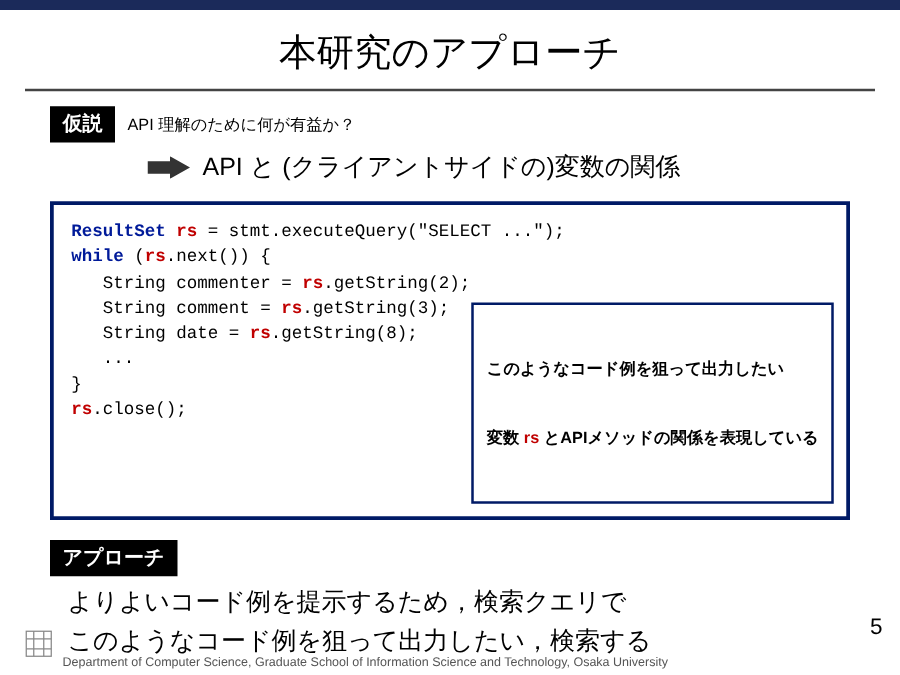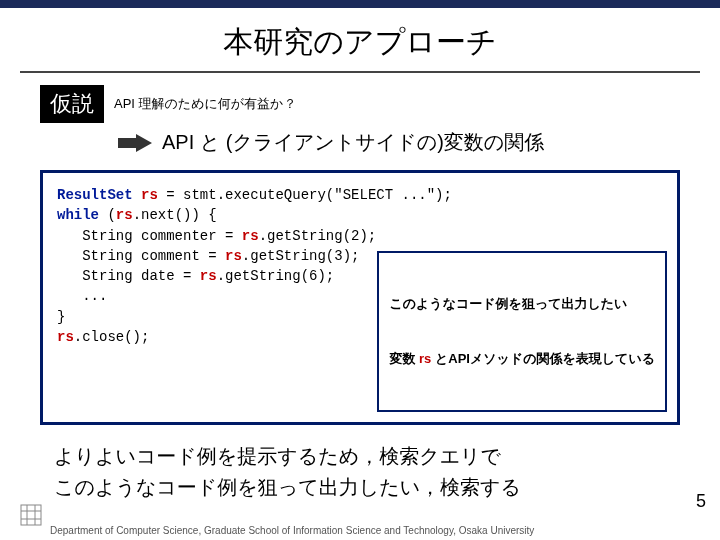--- a/index.html
+++ b/index.html
@@ -3,21 +3,21 @@
 <meta charset="utf-8">
 <style>
   * { box-sizing: border-box; margin: 0; padding: 0; }
   html, body { width: 720px; height: 540px; font-family: "Meiryo", "Hiragino Sans", sans-serif; background: #fff; }
   .slide { width: 720px; height: 540px; position: relative; padding: 0; }
   .topbar { height: 8px; background: #1b2a5a; width: 100%; }
   .title { text-align: center; font-size: 30px; font-weight: 400; padding: 14px 0 6px; color: #000; }
   .hr { height: 2px; background: #444; margin: 2px 20px 12px; }
   .content { padding: 0 40px; }
   .row1 { display: flex; align-items: center; gap: 10px; margin-bottom: 6px; }
-  .tag { display: inline-block; background: #000; color: #fff; font-size: 22px; padding: 4px 10px; }
+  .tag { display: inline-block; background: #000; color: #fff; font-size: 16px; padding: 4px 10px; font-weight: bold; }
   .q { font-size: 13px; }
   .arrowline { display: flex; align-items: center; gap: 10px; margin-left: 78px; margin-bottom: 14px; }
   .arrow-icon { width: 34px; height: 18px; }
   .arrow-icon svg { width: 100%; height: 100%; display: block; }
   .rel { font-size: 20px; }
   .codebox { border: 3px solid #001a66; padding: 12px 14px 14px; font-family: "Consolas","Courier New",monospace; font-size: 14px; line-height: 1.45; position: relative; margin-bottom: 16px; white-space: pre; }
   .kw { color: #001a99; font-weight: bold; }
   .var { color: #c00000; font-weight: bold; }
   .callout { position: absolute; right: 10px; bottom: 10px; background: #fff; border: 2px solid #001a66; padding: 6px 10px; font-family: "Meiryo",sans-serif; font-size: 13px; font-weight: bold; line-height: 1.4; }
   .callout .var2 { color: #c00000; }
@@ -51,35 +51,38 @@
             <polygon points="0,4 18,4 18,0 34,9 18,18 18,14 0,14" fill="#333"></polygon>
           </svg>
       </span>
       <span class="rel">API と (クライアントサイドの)変数の関係</span>
     </div>
 
     <div class="codebox"><span class="kw">ResultSet</span> <span class="var">rs</span><span> = stmt.executeQuery("SELECT ...");</span>
 <span class="kw">while</span><span> (</span><span class="var">rs</span><span>.next()) {</span>
 <span>   String commenter = </span><span class="var">rs</span><span>.getString(2);</span>
 <span>   String comment = </span><span class="var">rs</span><span>.getString(3);</span>
-<span>   String date = </span><span class="var">rs</span><span>.getString(6);</span>
+<span>   String date = </span><span class="var">rs</span><span>.getString(8);</span>
 <span>   ...</span>
 <span>}</span>
 <span class="var">rs</span><span>.close();</span>
       <div class="callout-tail">
         <svg viewBox="0 0 22 30">
             <polygon points="0,0 22,18 22,30" fill="#fff" stroke="#001a66" stroke-width="2"></polygon>
           </svg>
       </div>
       <div class="callout">
         <div>このようなコード例を狙って出力したい</div>
         <div><span>変数 </span><span class="var2">rs</span><span> とAPIメソッドの関係を表現している</span></div>
       </div>
     </div>
 
+    <div class="tag2wrap">
+      <span class="tag">アプローチ</span>
+    </div>
     <div class="summary">
       <div>よりよいコード例を提示するため，検索クエリで</div>
       <div>このようなコード例を狙って出力したい，検索する</div>
     </div>
 
   </div>
 
   <div class="pagenum">5</div>
 
   <div class="footer">

